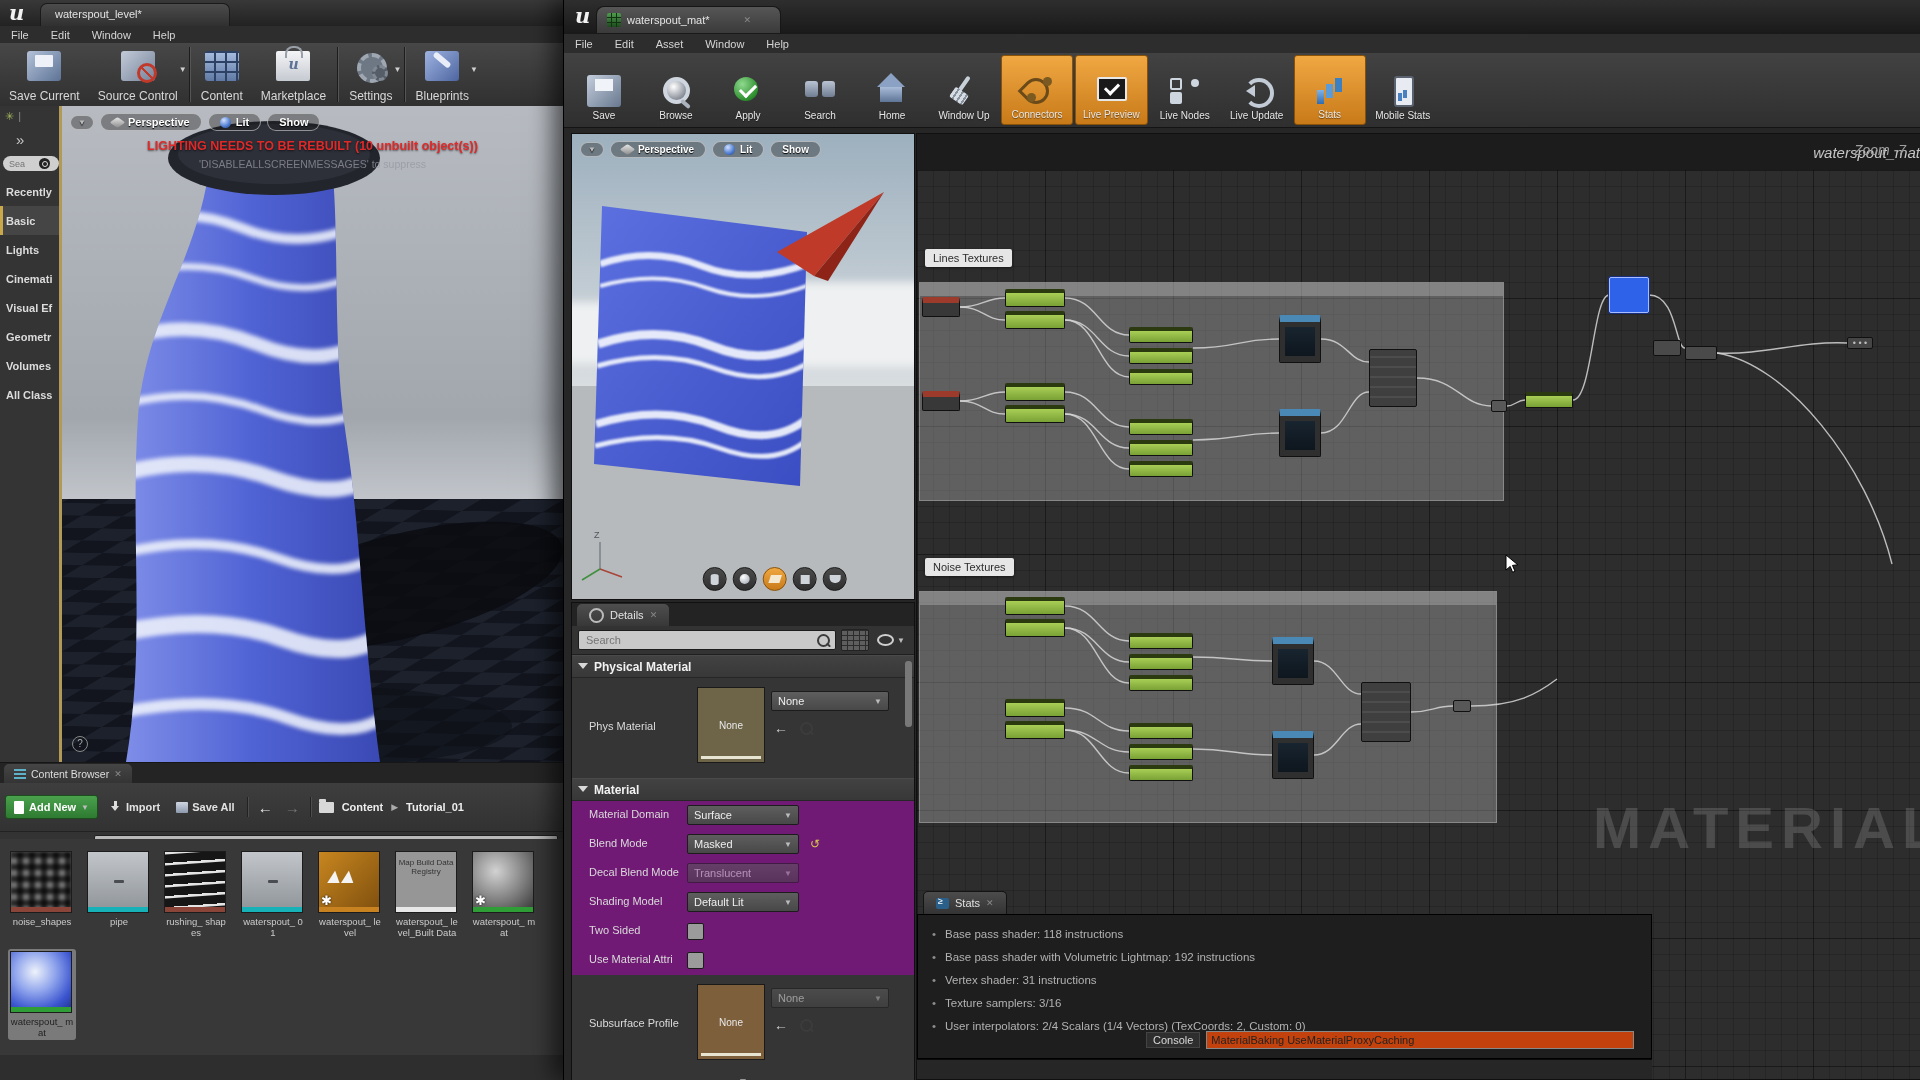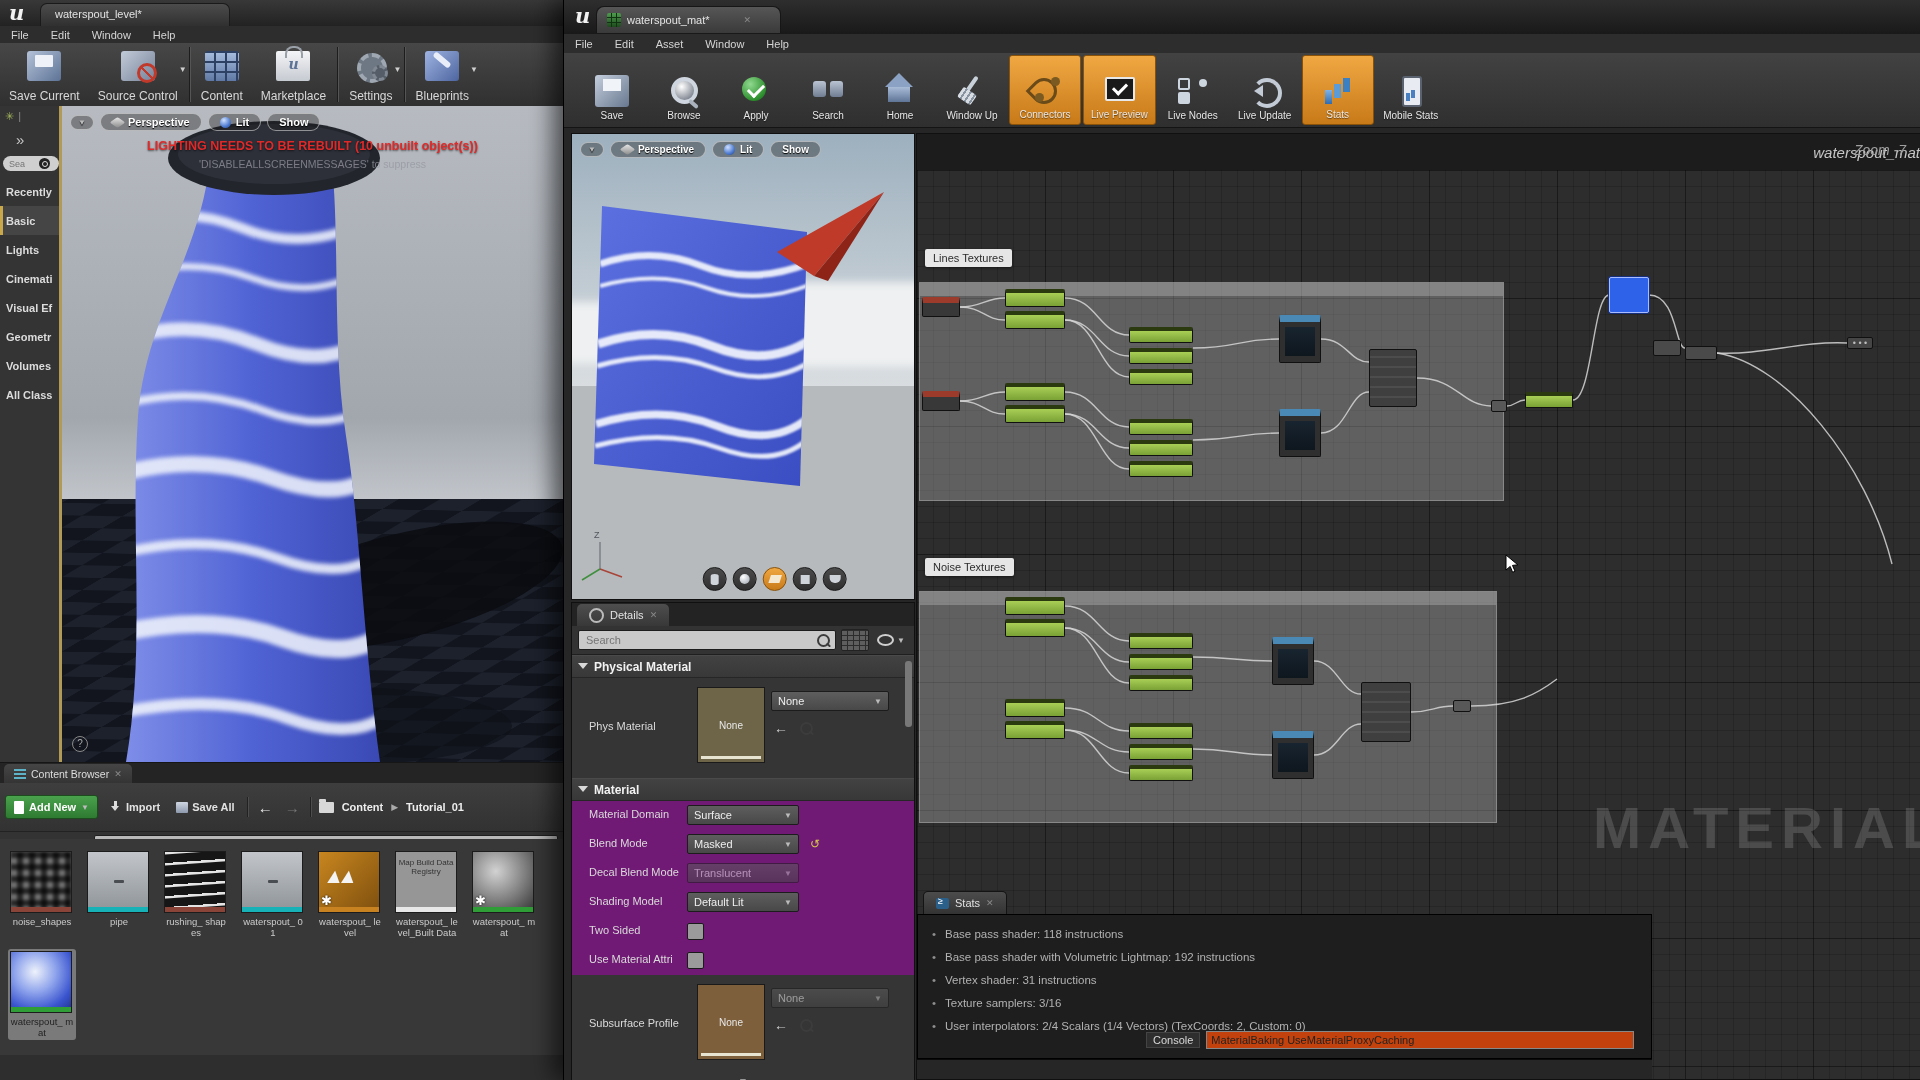--- a/index.html
+++ b/index.html
@@ -118,21 +118,21 @@
   #material-window{position:absolute;left:563px;top:0;width:1357px;height:1080px;background:#262626;
                    border-left:1px solid #000;box-shadow:-10px 0 22px rgba(0,0,0,.6);}
   .me-titlebar{position:absolute;left:0;top:0;right:0;height:34px;background:linear-gradient(#2e2e2e,#191919);}
   .me-tab{position:absolute;left:32px;top:6px;height:27px;width:185px;background:linear-gradient(#565656,#3a3a3a);
           border:1px solid #161616;border-bottom:none;border-radius:8px 8px 0 0;display:flex;align-items:center;gap:6px;
           padding:0 10px;font-size:11px;color:#e4e4e4;box-sizing:border-box;}
   .me-tabicon{width:14px;height:14px;border-radius:2px;background:linear-gradient(#3f7d3f,#1f4d1f);
      background-image:repeating-linear-gradient(0deg,transparent 0 4px,#123312 4px 5px),repeating-linear-gradient(90deg,transparent 0 4px,#123312 4px 5px),linear-gradient(#4f9b4f,#1d4a1d);}
   .me-menubar{position:absolute;left:0;top:34px;right:0;height:19px;}
   .toolbar-me{position:absolute;left:0;top:53px;right:0;height:74px;background:linear-gradient(#424242,#2f2f2f);
-              display:flex;align-items:stretch;border-bottom:1px solid #141414;padding-left:12px;}
+              display:flex;align-items:stretch;border-bottom:1px solid #141414;padding-left:4px;}
   .mtb-item{display:flex;flex-direction:column;align-items:center;justify-content:flex-end;min-width:56px;
             padding:5px 7px 4px;margin:2px 1px;border-radius:3px;position:relative;}
   .mtb-item.active{background:linear-gradient(#f2a73e,#c0761400);background:linear-gradient(#f0a843,#c87a18);border:1px solid #8a5208;}
   .mtb-label{font-size:10px;color:#e6e6e6;margin-top:3px;white-space:nowrap;text-shadow:0 1px 1px rgba(0,0,0,.5);}
   .micon{width:34px;height:32px;position:relative;}
   .mi-floppy{background:linear-gradient(135deg,#c4cedd,#68788f);border-radius:3px;}
   .mi-floppy::after{content:"";position:absolute;left:8px;top:4px;width:18px;height:12px;background:#f0f3f8;}
   .mi-browse::before{content:"";position:absolute;left:4px;top:2px;width:19px;height:19px;border:4px solid #cfd6df;border-radius:50%;background:radial-gradient(circle at 35% 30%,#fff,#5a6270);}
   .mi-browse::after{content:"";position:absolute;right:2px;bottom:1px;width:11px;height:4px;background:#aab2bd;border-radius:2px;transform:rotate(42deg);}
   .mi-apply::before{content:"";position:absolute;left:3px;top:2px;width:24px;height:24px;border-radius:50%;background:radial-gradient(circle at 35% 30%,#8fd98f,#2d8f2d 70%,#14511d);}

